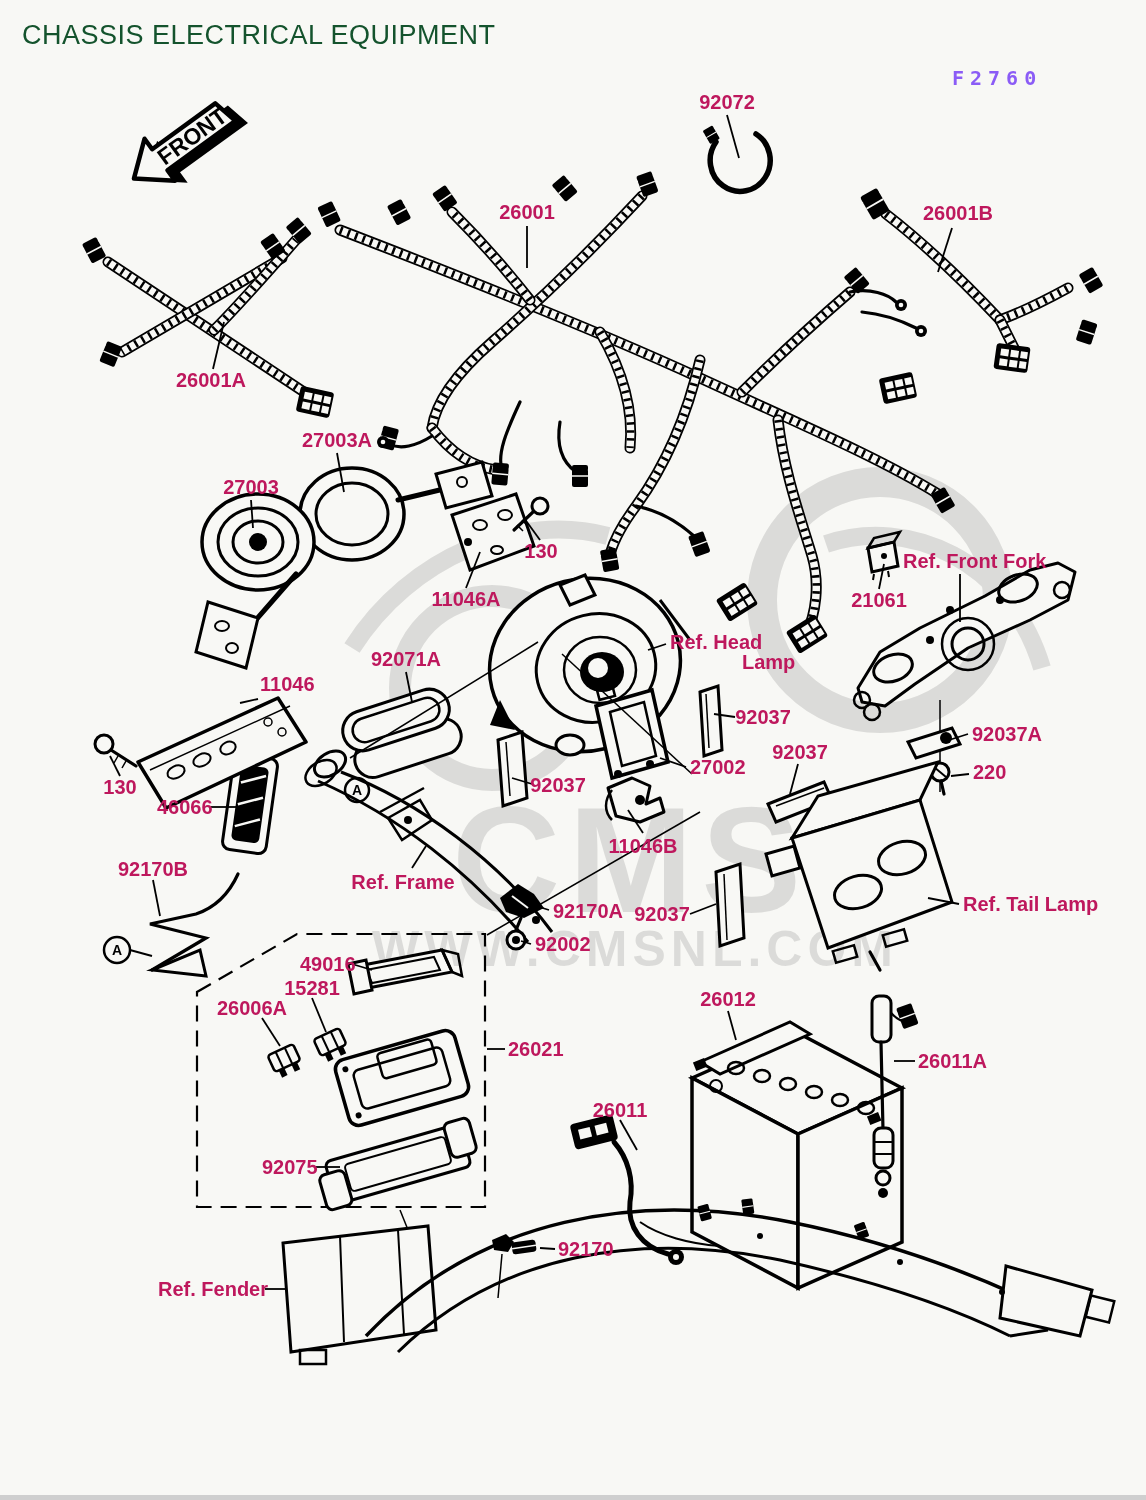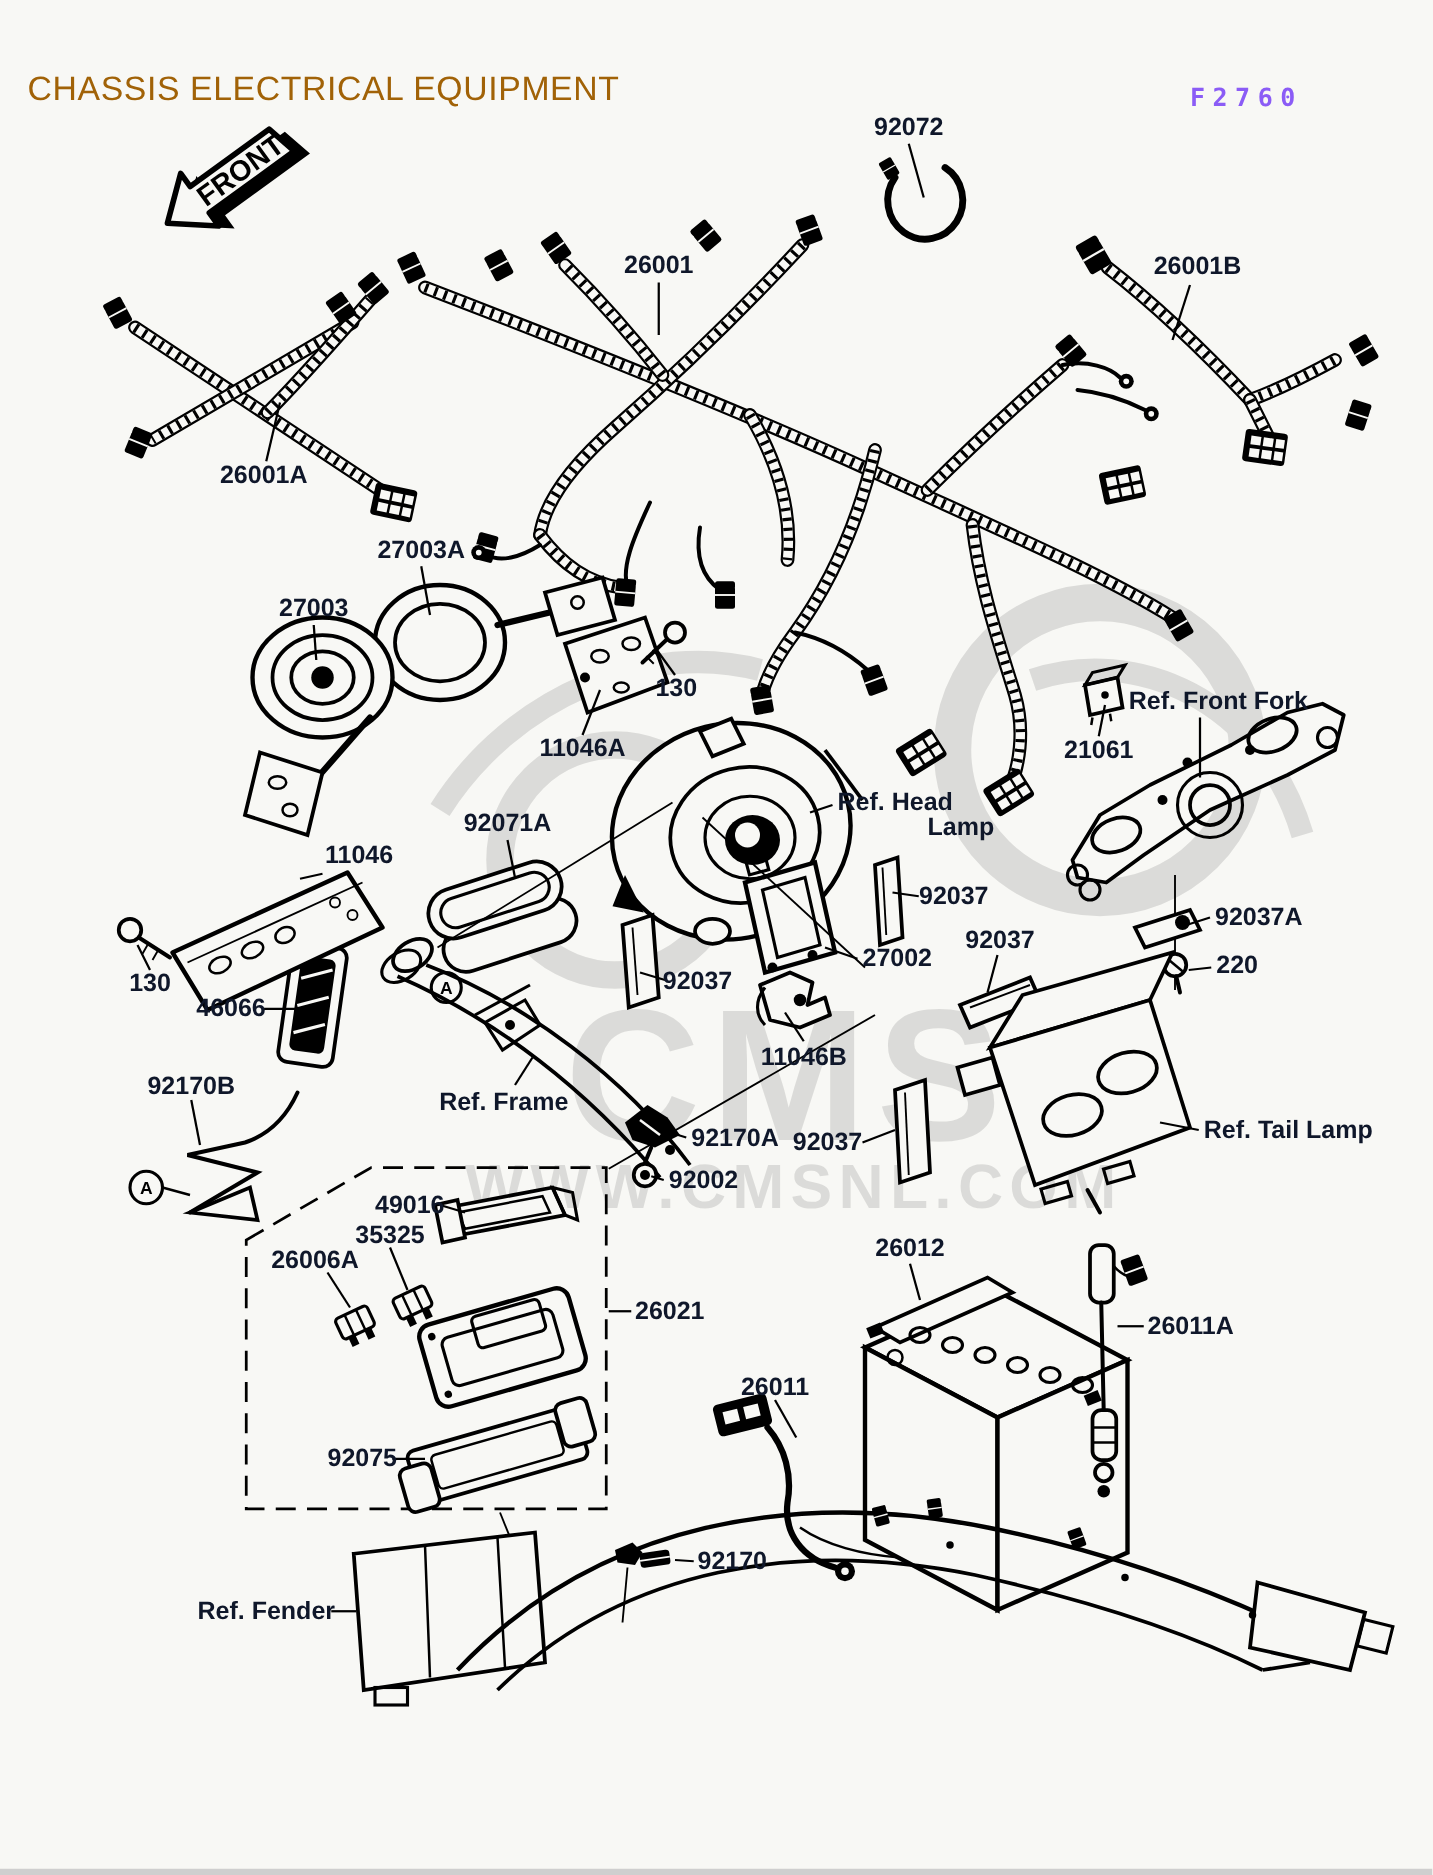--- a/index.html
+++ b/index.html
@@ -4,29 +4,29 @@
 <style>
   html,body{margin:0;padding:0;}
   body{
     width:1146px;height:1500px;position:relative;overflow:hidden;
     background:#f8f8f5;font-family:"Liberation Sans",sans-serif;
   }
   #stage{position:absolute;inset:0;}
   svg{position:absolute;left:0;top:0;}
   .page-title{
     position:absolute;left:22px;top:20px;
-    font:400 27px "Liberation Sans",sans-serif;color:#a16207;letter-spacing:.5px;margin-top:36px;
+    font:400 27px "Liberation Sans",sans-serif;color:#14532d;letter-spacing:.5px;
   }
   .plate-code{
     position:absolute;left:952px;top:66px;
     font:700 20px "DejaVu Sans Mono",monospace;color:#8b5cf6;letter-spacing:6px;
   }
   .lbl{
     position:absolute;font:700 20px "Liberation Sans",sans-serif;
-    color:#0f172a;white-space:nowrap;line-height:1.1;
+    color:#be185d;white-space:nowrap;line-height:1.1;
   }
   .ctr{transform:translateX(-50%);}
   .footer-promo{
     position:absolute;left:573px;top:1448px;transform:translateX(-50%);
     font:400 40px "Liberation Sans",sans-serif;color:#c11;white-space:nowrap;
   }
   .bottom-strip{position:absolute;left:0;bottom:0;width:100%;height:5px;background:#cfcfcf;}
   
   .bg{fill:#f8f8f5;}
   .blk{fill:#000;stroke:none;}
@@ -525,21 +525,21 @@
 <div class="lbl ctr" style="left:558px;top:774px">92037</div>
 <div class="lbl ctr" style="left:800px;top:741px">92037</div>
 <div class="lbl ctr" style="left:643px;top:835px">11046B</div>
 <div class="lbl ctr" style="left:403px;top:871px">Ref. Frame</div>
 <div class="lbl ctr" style="left:153px;top:858px">92170B</div>
 <div class="lbl" style="left:553px;top:900px">92170A</div>
 <div class="lbl ctr" style="left:662px;top:903px">92037</div>
 <div class="lbl" style="left:963px;top:893px">Ref. Tail Lamp</div>
 <div class="lbl" style="left:535px;top:933px">92002</div>
 <div class="lbl" style="left:300px;top:953px">49016</div>
-<div class="lbl ctr" style="left:312px;top:977px">35325</div>
+<div class="lbl ctr" style="left:312px;top:977px">15281</div>
 <div class="lbl ctr" style="left:252px;top:997px">26006A</div>
 <div class="lbl" style="left:508px;top:1038px">26021</div>
 <div class="lbl ctr" style="left:728px;top:988px">26012</div>
 <div class="lbl" style="left:918px;top:1050px">26011A</div>
 <div class="lbl ctr" style="left:620px;top:1099px">26011</div>
 <div class="lbl" style="left:262px;top:1156px">92075</div>
 <div class="lbl" style="left:558px;top:1238px">92170</div>
 <div class="lbl" style="left:158px;top:1278px">Ref. Fender</div>
 <div class="lbl" style="left:157px;top:796px">46066</div>
 <div class="lbl ctr" style="left:120px;top:776px">130</div>

